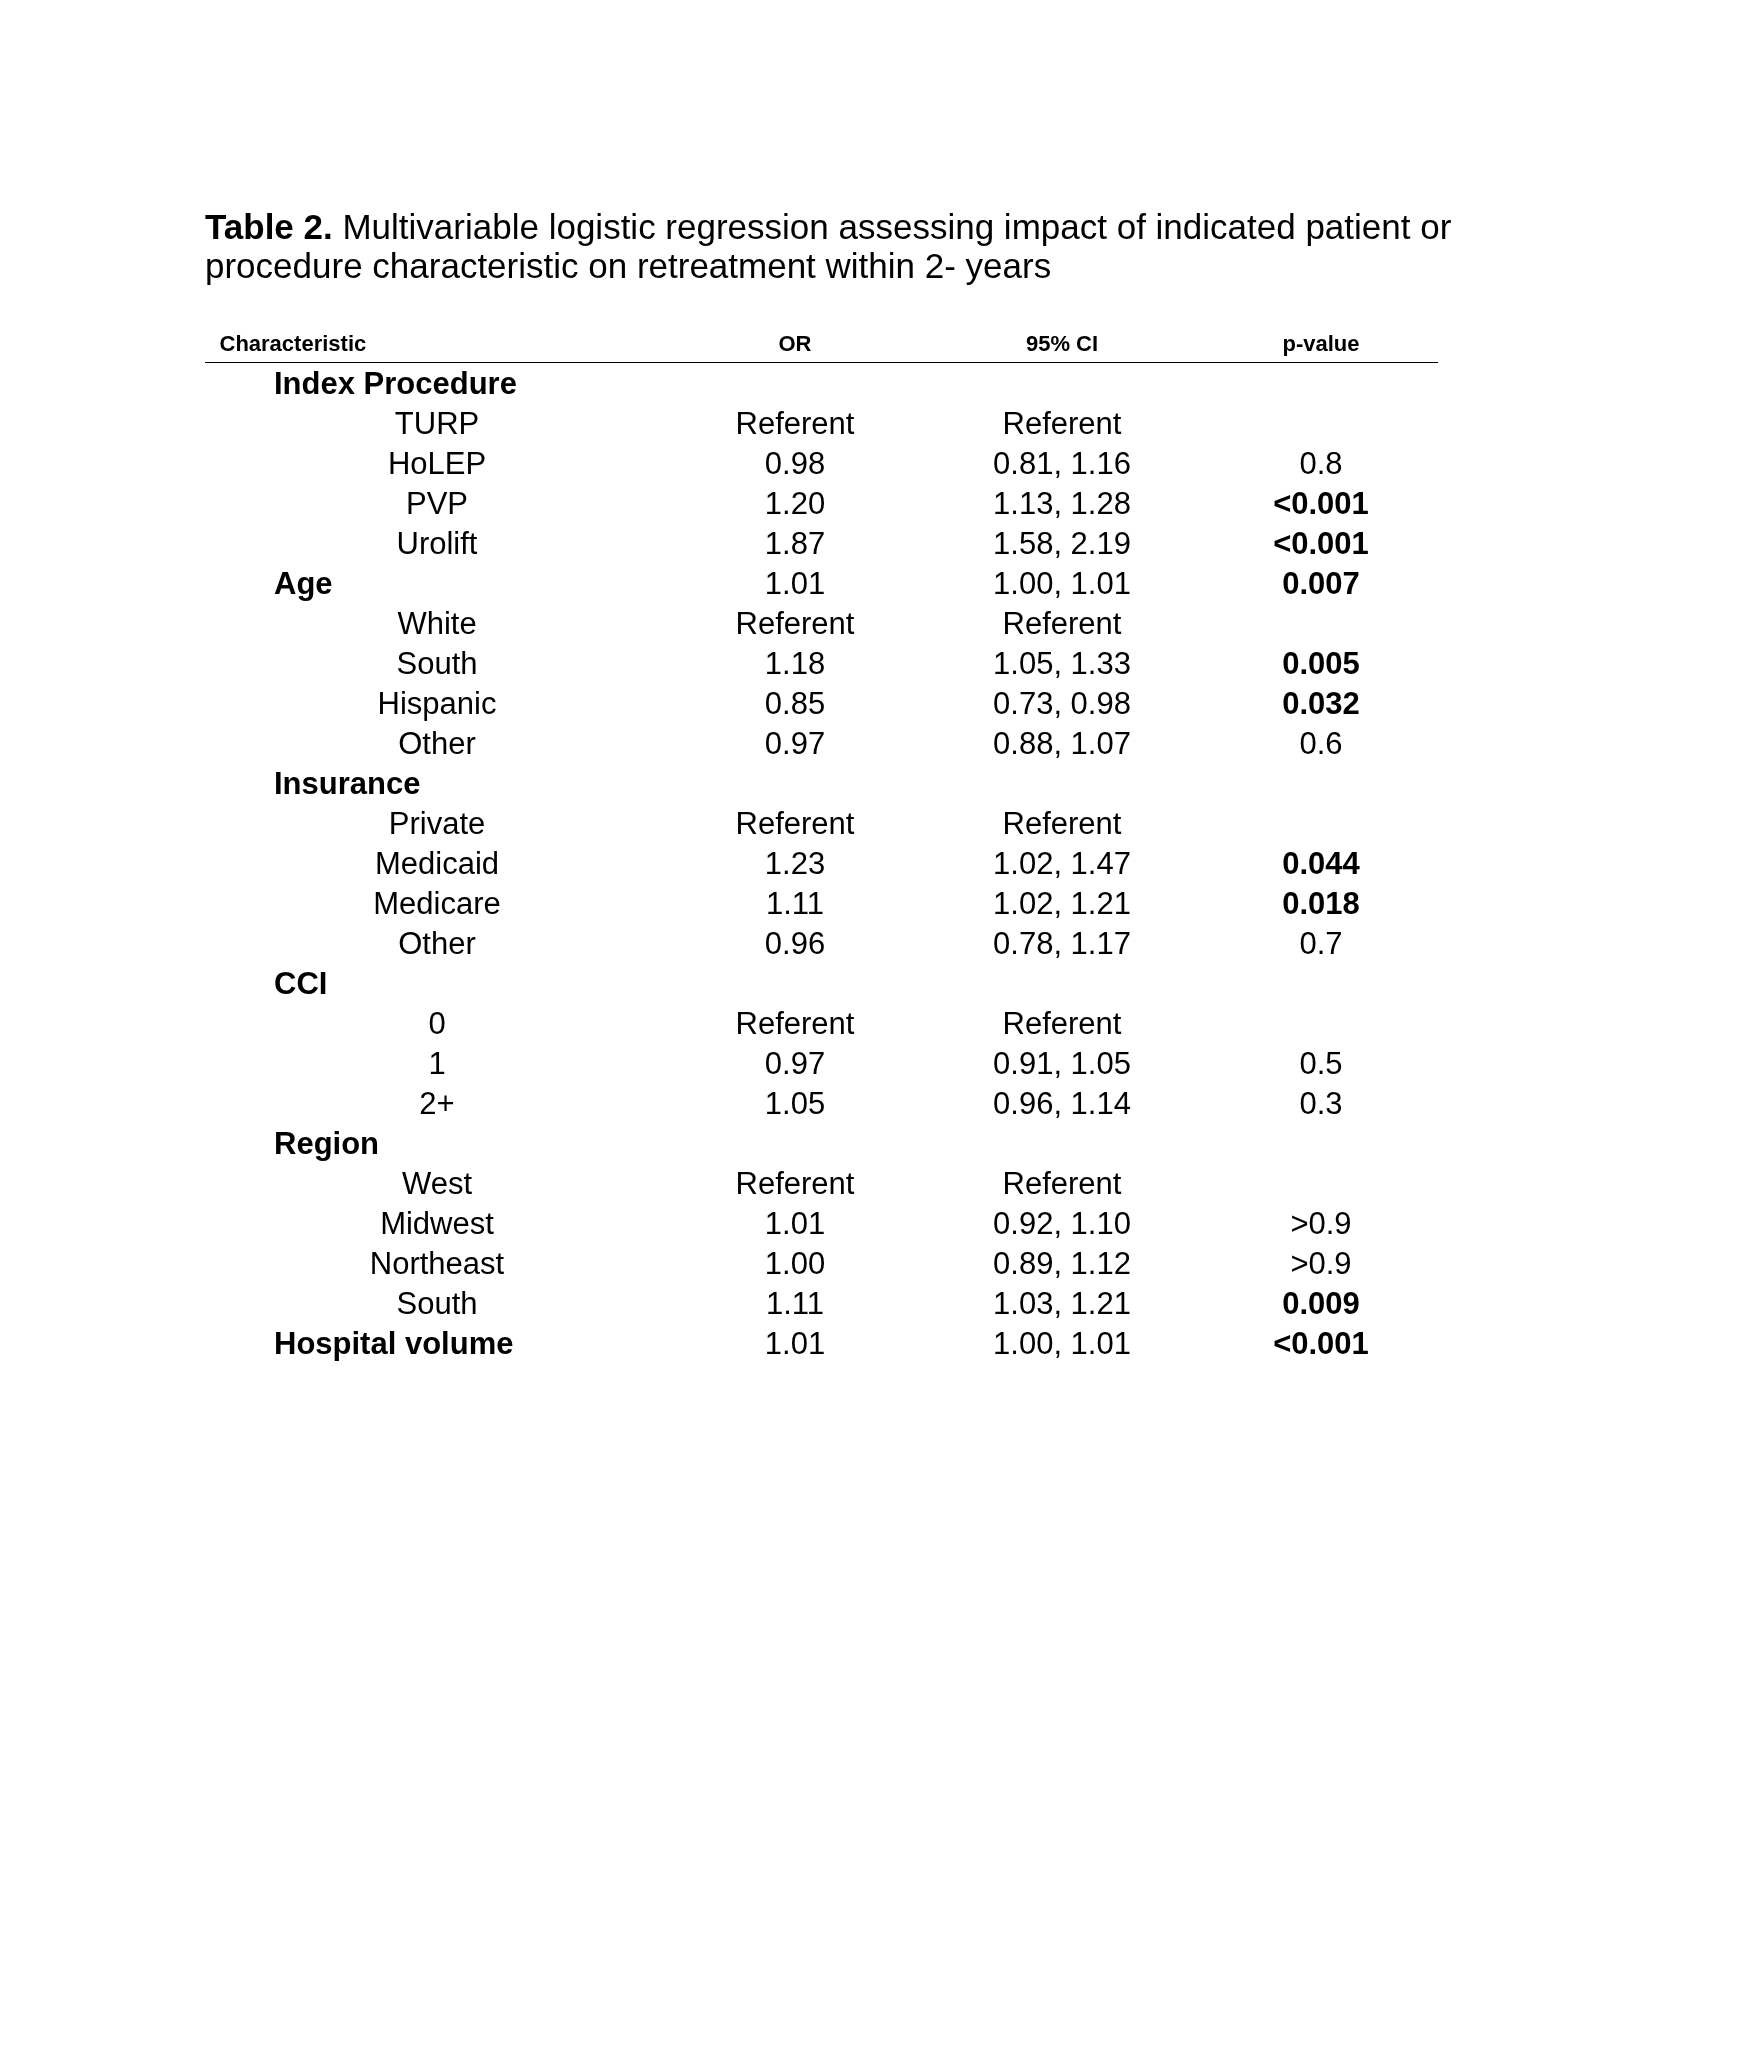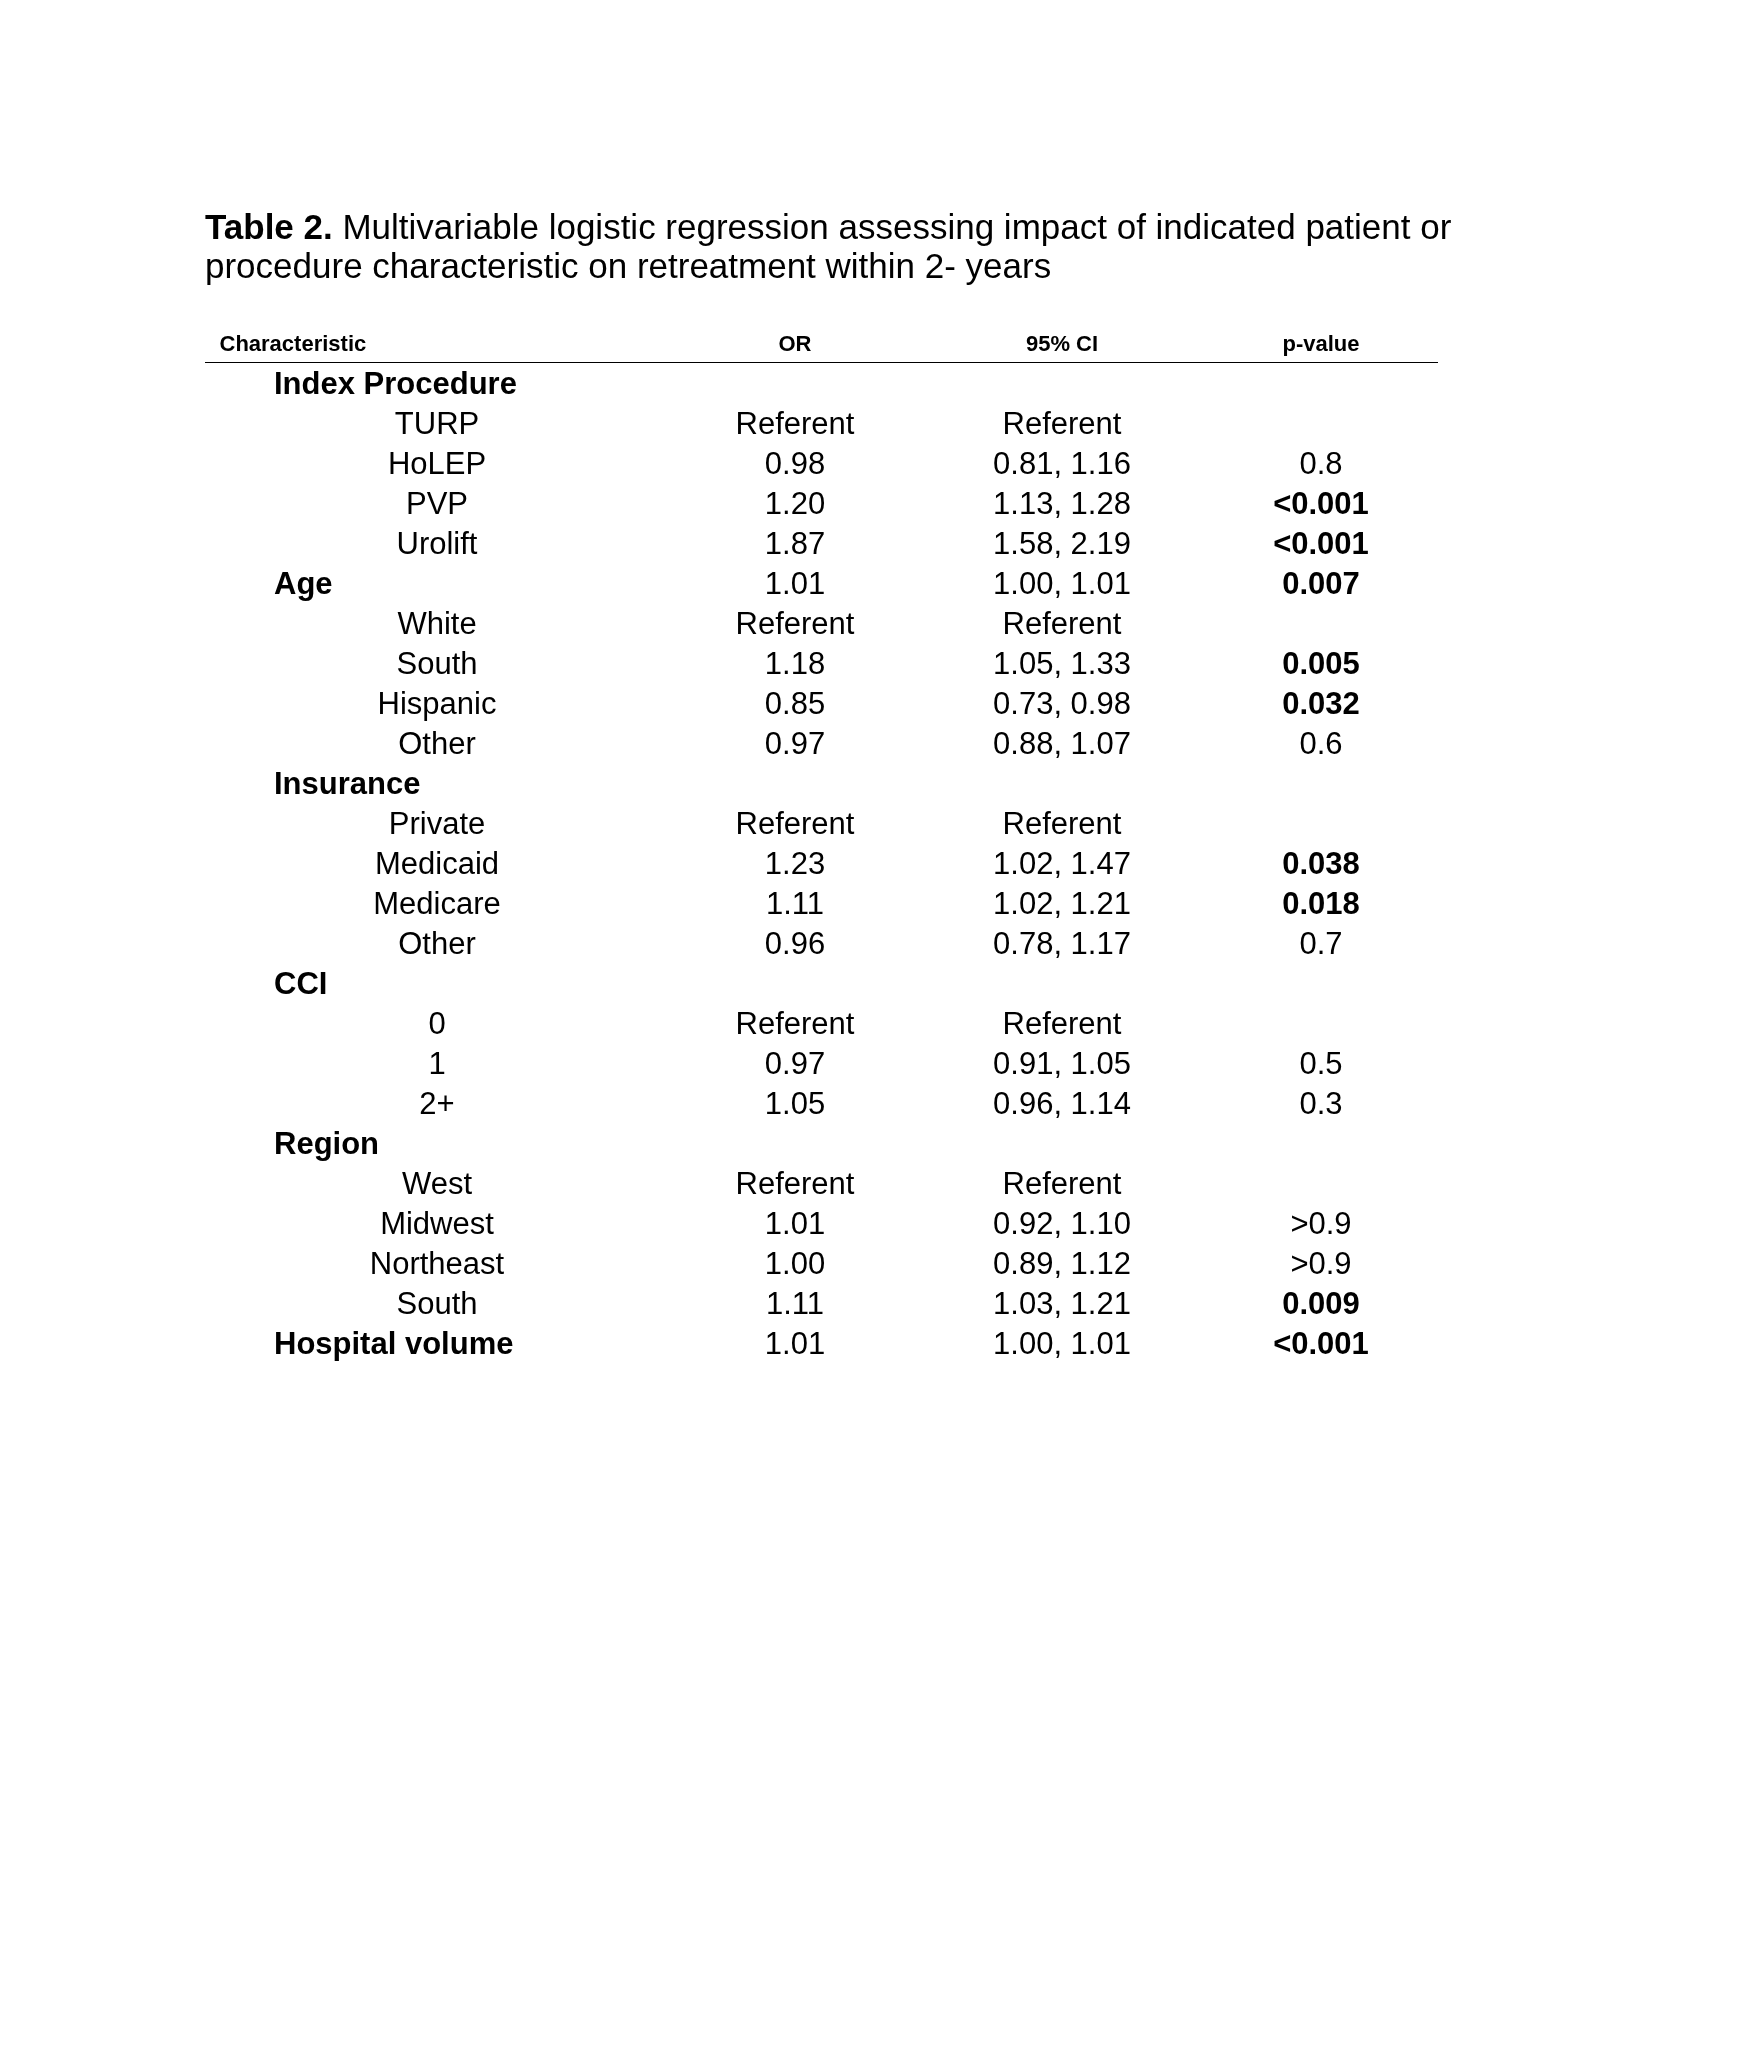--- a/index.html
+++ b/index.html
@@ -107,21 +107,21 @@
       <div class="row">
         <span class="cell c-sub">Private</span>
         <span class="cell c-or">Referent</span>
         <span class="cell c-ci">Referent</span>
         <span class="cell c-p"></span>
       </div>
       <div class="row">
         <span class="cell c-sub">Medicaid</span>
         <span class="cell c-or">1.23</span>
         <span class="cell c-ci">1.02, 1.47</span>
-        <span class="cell c-p bold">0.038</span>
+        <span class="cell c-p bold">0.044</span>
       </div>
       <div class="row">
         <span class="cell c-sub">Medicare</span>
         <span class="cell c-or">1.11</span>
         <span class="cell c-ci">1.02, 1.21</span>
         <span class="cell c-p bold">0.018</span>
       </div>
       <div class="row">
         <span class="cell c-sub">Other</span>
         <span class="cell c-or">0.96</span>

